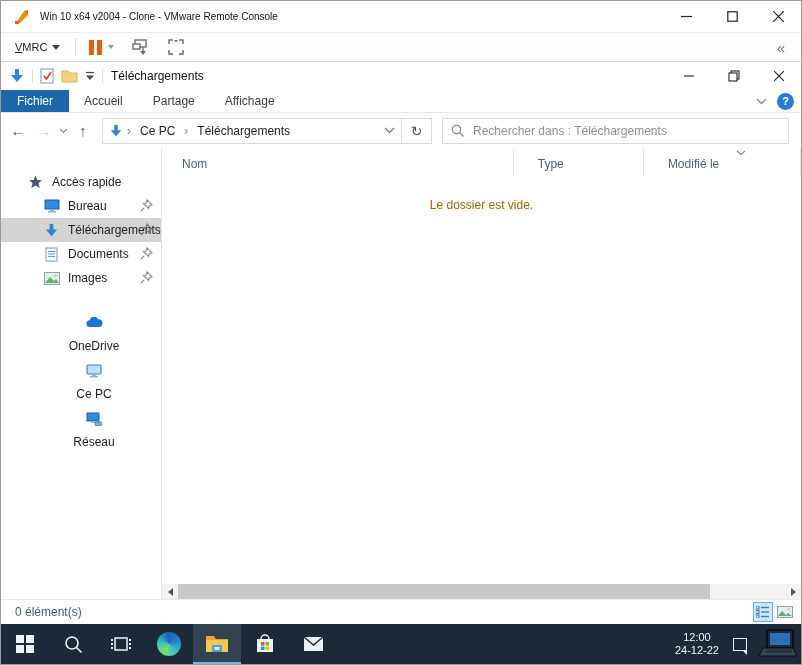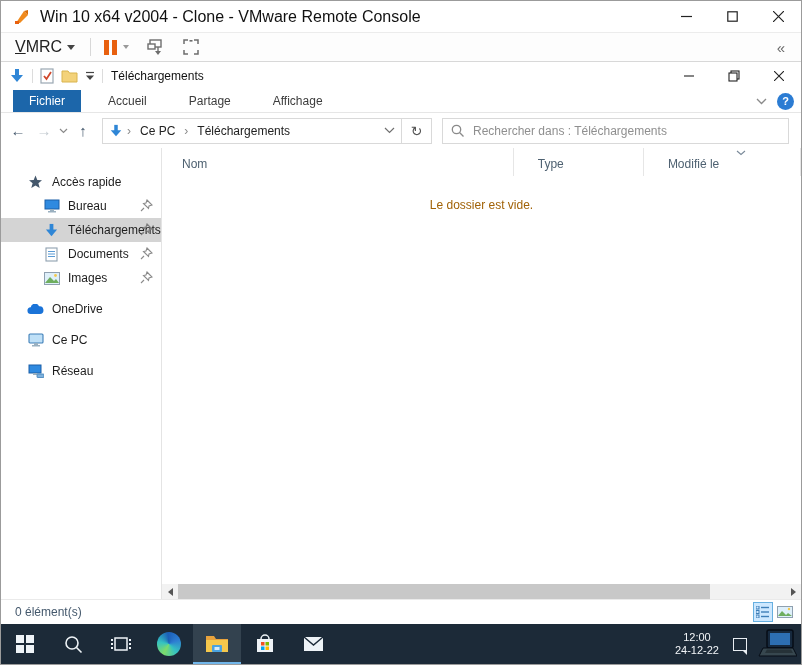--- a/index.html
+++ b/index.html
@@ -4,28 +4,28 @@
 <style>
   * { margin:0; padding:0; box-sizing:border-box; }
   html,body { width:802px; height:665px; overflow:hidden; }
   body { font-family:"Liberation Sans","DejaVu Sans",sans-serif; font-size:12px; color:#222; background:#fff; }
 
   .console { width:802px; height:665px; display:flex; flex-direction:column; border:1px solid #9b9b9b; background:#fff; }
 
   
   .c-titlebar { height:31px; flex:0 0 31px; display:flex; align-items:center; background:#fff; }
   .c-title-icon { margin:0 9px 0 12px; width:18px; height:18px; flex:0 0 18px; }
-  .c-title { flex:1; font-size:16px; color:#111; white-space:nowrap; }
+  .c-title { flex:1; font-size:10px; color:#111; white-space:nowrap; }
   .winbtn { width:46px; height:100%; display:flex; align-items:center; justify-content:center; color:#222; font-size:13px; cursor:default; }
   .winbtn svg { display:block; }
 
   
   .c-toolbar { height:30px; flex:0 0 30px; display:flex; align-items:center; border-top:1px solid #ececec; border-bottom:1px solid #d8d8d8; background:#fdfdfd; padding:0 8px; }
   .vmrc-menu { display:flex; align-items:center; gap:5px; padding:3px 6px; color:#222; }
-  .vmrc-label { display:inline-block; font-size:16px; }
+  .vmrc-label { display:inline-block; font-size:11px; }
   .vmrc-label::first-letter { text-decoration:underline; }
   .caret-down { width:0; height:0; border-left:4px solid transparent; border-right:4px solid transparent; border-top:5px solid #444; }
   .tb-sep { width:1px; height:18px; background:#d8d8d8; margin:0 9px; }
   .pause-btn { display:flex; align-items:center; gap:6px; padding:0 4px; }
   .pause-bars { display:flex; gap:3px; }
   .pause-bars i { display:block; width:5px; height:15px; background:#e8600f; }
   .caret-sm { width:0; height:0; border-left:3.5px solid transparent; border-right:3.5px solid transparent; border-top:4px solid #9a9a9a; }
   .tb-icon { margin-left:14px; display:flex; align-items:center; }
   .c-toolbar .spacer { flex:1; }
   .collapse-btn { color:#6a6a6a; font-size:15px; padding:0 10px; letter-spacing:-2px; }
@@ -36,21 +36,21 @@
   
   .explorer { flex:1; display:flex; flex-direction:column; background:#fff; }
 
   .e-titlebar { height:28px; flex:0 0 28px; display:flex; align-items:center; background:#fff; }
   .qat { display:flex; align-items:center; gap:7px; padding-left:8px; }
   .qat-sep { width:1px; height:14px; background:#dcdcdc; }
   .e-title { margin-left:8px; flex:1; font-size:12px; color:#111; }
   .e-winbtn { width:45px; height:100%; display:flex; align-items:center; justify-content:center; font-size:12px; color:#222; }
 
   .ribbon-tabs { height:23px; flex:0 0 23px; display:flex; align-items:stretch; background:#fff; border-bottom:1px solid #e6e6e6; }
-  .tab { padding:0 15px; display:flex; align-items:center; font-size:12px; color:#3c3c3c;margin-left:12px; }
+  .tab { padding:0 15px; display:flex; align-items:center; font-size:12px; color:#3c3c3c; }
   .tab.file { background:#1c66aa; color:#fff; padding:0 16px; }
   .ribbon-right { margin-left:auto; display:flex; align-items:center; gap:10px; padding-right:7px; }
   .help-circle { width:17px; height:17px; border-radius:50%; background:#2b7cd3; color:#fff; font-size:11px; font-weight:bold; display:flex; align-items:center; justify-content:center; }
 
   .navbar { height:35px; flex:0 0 35px; display:flex; align-items:center; background:#fff; padding:0 12px 0 6px; gap:4px; }
   .nav-arrow { display:flex; align-items:center; justify-content:center; width:22px; height:24px; font-size:15px; }
   .back { color:#44586c; }
   .fwd { color:#c3cad0; }
   .up { color:#44586c; margin-right:4px; }
   .addr-group { display:flex; height:26px; }
@@ -63,21 +63,21 @@
   .search-box input { border:none; outline:none; flex:1; font-size:12px; font-family:inherit; color:#c2410c; background:transparent; }
   .search-box input::placeholder { color:#8f8f8f; opacity:1; }
 
   .e-body { flex:1; display:flex; min-height:0; }
 
   .sidebar { width:160px; flex:0 0 160px; padding-top:22px; overflow:hidden; }
   .side-item { height:24px; display:flex; align-items:center; gap:8px; padding-left:26px; position:relative; color:#1d1d1d; white-space:nowrap; }
   .side-item.child { padding-left:42px; }
   .side-item.sel { background:#d4d4d4; }
   .side-item .pin { position:absolute; right:8px; top:5px; }
-  .side-item.gap { margin-top:7px; }
+  .side-item.gap { margin-top:24px;flex-direction:column; }
   .side-icon { width:17px; height:16px; flex:0 0 17px; display:flex; align-items:center; justify-content:center; }
 
   .file-pane { flex:1; position:relative; border-left:1px solid #e4e4e4; display:flex; flex-direction:column; min-width:0; }
   .col-headers { height:28px; flex:0 0 28px; display:flex; color:#4e6171;gap:16px; }
   .col { display:flex; align-items:flex-end; padding:0 0 5px 8px; border-right:1px solid #e6e6e6; position:relative; }
   .col.nom { width:364px; padding-left:20px; }
   .col.modif { width:146px; }
   .col.type { width:118px; }
   .sort-chev { position:absolute; top:2px; left:50%; margin-left:6px; }
   .file-area { flex:1; position:relative; }

